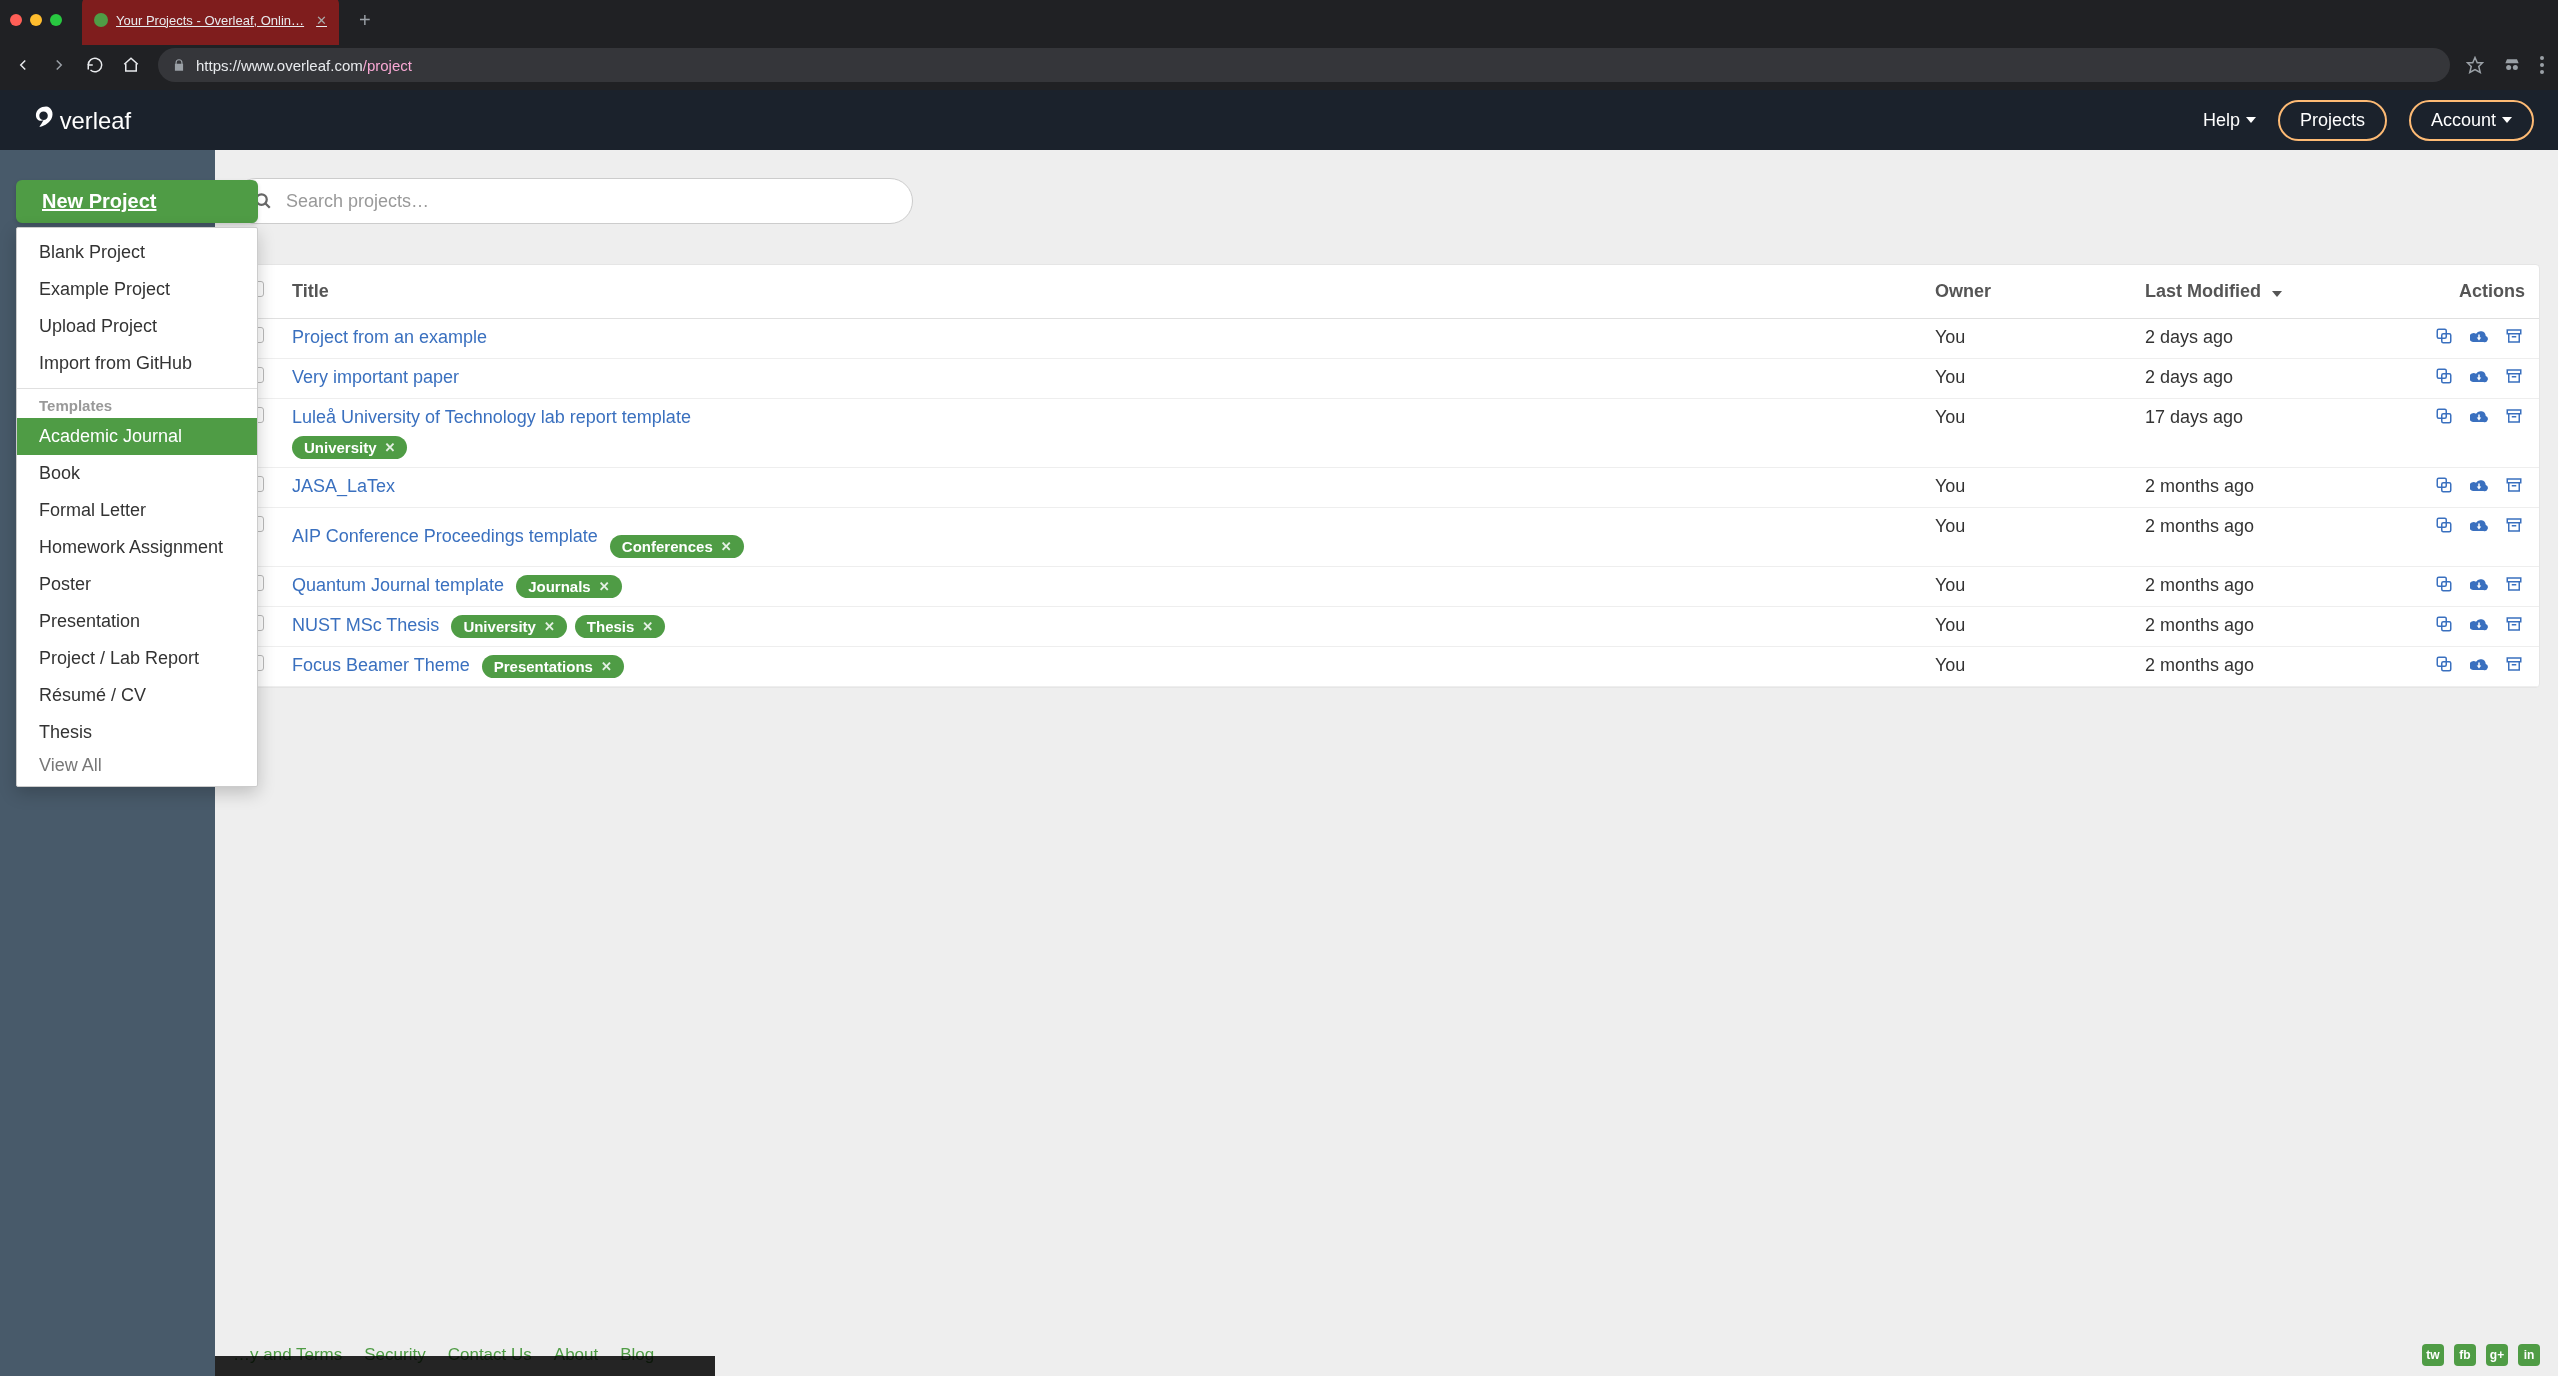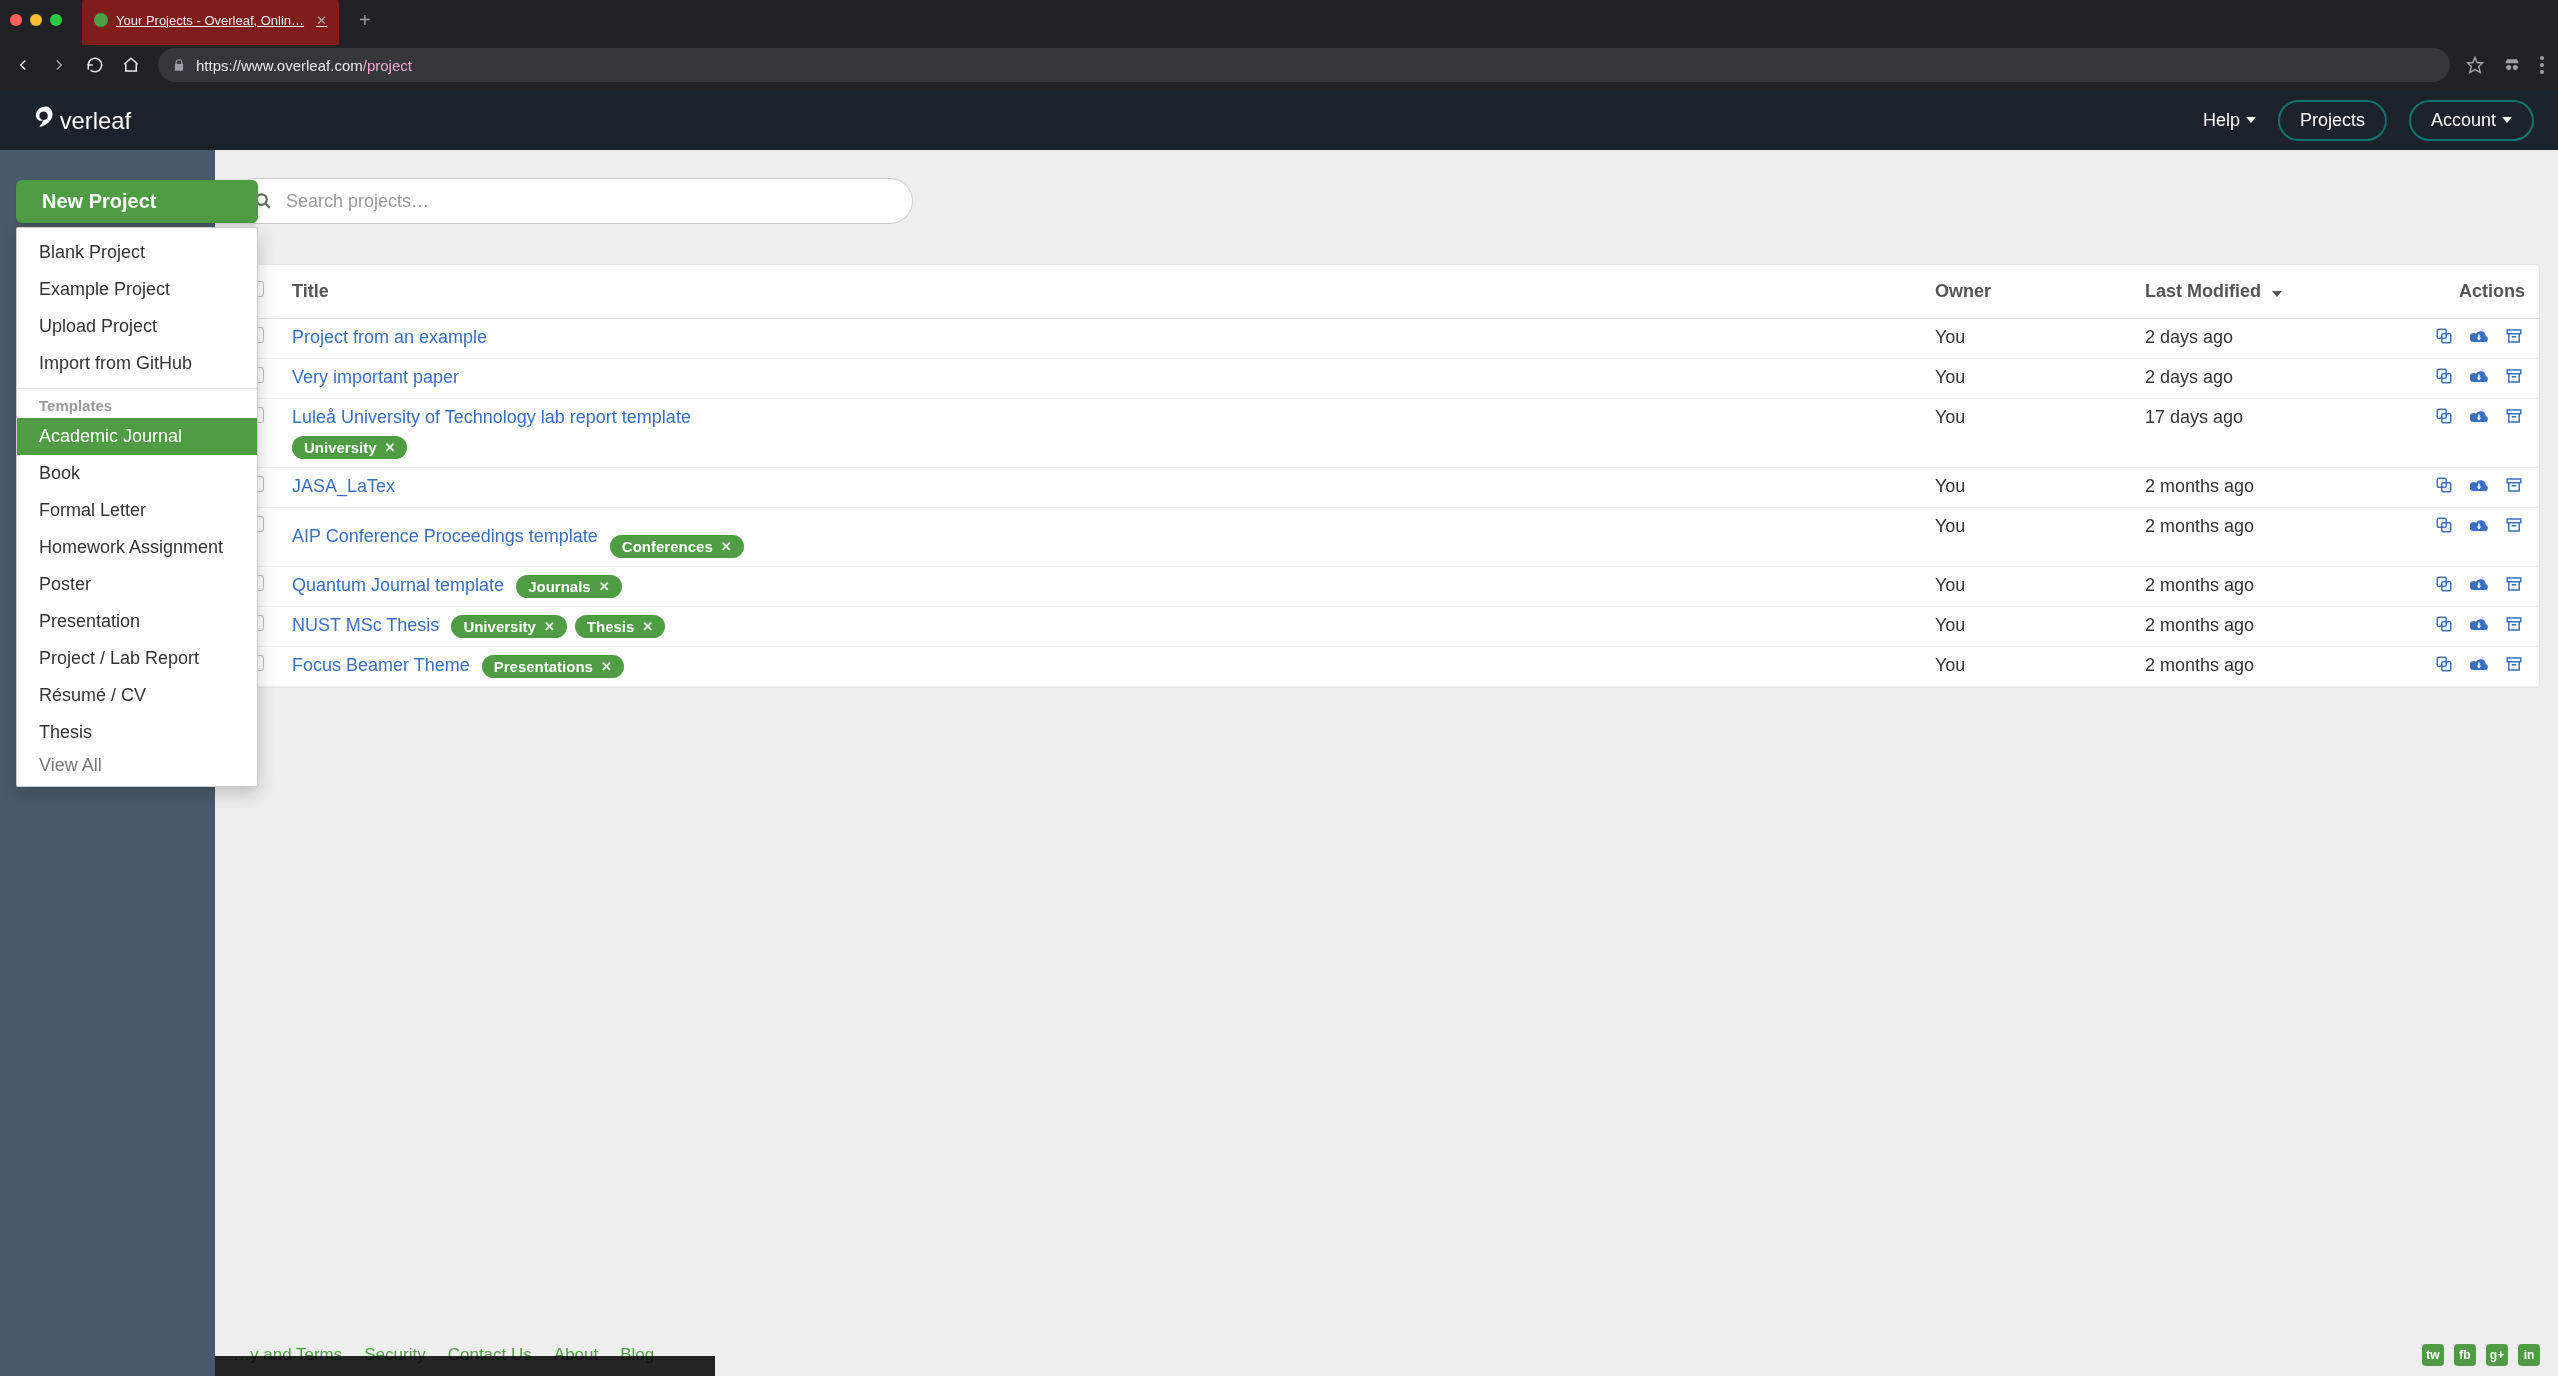--- a/index.html
+++ b/index.html
@@ -24,31 +24,31 @@
   .omnibox .url .host { color:#e8eaed; }
   .omnibox .url .path { color:#f9a8d4; }
   .navend { display:flex; gap:18px; align-items:center; color:#9aa0a6; }
 
   
   .olheader { background:#1b222c; color:#fff; height:60px; display:flex; align-items:center; padding:0 24px; justify-content:space-between; }
   .ollogo { display:flex; align-items:center; gap:2px; }
   .ollogo svg { height:34px; }
   .olnav { display:flex; align-items:center; gap:22px; }
   .olnav .link { color:#fff; font-size:18px; display:flex; align-items:center; gap:6px; }
-  .olnav .btn { border:2px solid #0f766e; border-radius:22px; padding:8px 20px; font-size:18px; display:flex; align-items:center; gap:6px; }
+  .olnav .btn { border:2px solid #fdba74; border-radius:22px; padding:8px 20px; font-size:18px; display:flex; align-items:center; gap:6px; }
   .caret { width:0; height:0; border-left:5px solid transparent; border-right:5px solid transparent; border-top:6px solid currentColor; display:inline-block; }
 
   
   .page { display:flex; height: calc(100% - 150px); }
   .sidebar { width:215px; background:#485a6a; }
   .main { flex:1; background:#eeeeee; position:relative; overflow:hidden; }
 
   
   .npwrap { position:absolute; left:16px; top:30px; z-index:50; }
-  .npbtn { background:#4f9c45; color:#fff; border-radius:6px; padding:10px 26px; font-size:20px; font-weight:600; box-shadow:0 2px 4px rgba(0,0,0,.15); }
+  .npbtn { background:#4f9c45; color:#fff; border-radius:6px; padding:10px 26px; font-size:20px; font-weight:600; box-shadow:0 2px 4px rgba(0,0,0,.15);text-decoration:underline; }
   .npmenu { background:#fff; border:1px solid #ccc; border-radius:2px; box-shadow:0 6px 18px rgba(0,0,0,.2); margin-top:4px; min-width:242px; padding:6px 0; max-height:560px; overflow:hidden; }
   .npmenu .item { padding:8px 22px; font-size:18px; color:#333; white-space:nowrap; }
   .npmenu .divider { border-top:1px solid #e0e0e0; margin:6px 0 2px; }
   .npmenu .header { padding:6px 22px 4px; font-size:15px; color:#999;font-weight:bold; }
   .npmenu .item.active { background:#4f9c45; color:#fff; }
   .npmenu .item.faded { color:#777; padding-top:4px; }
 
   
   .searchwrap { padding:28px 18px 40px 18px; }
   .searchbox { background:#fff; border:1px solid #ccc; border-radius:24px; height:46px; display:flex; align-items:center; padding:0 20px; gap:14px; max-width:680px; }

